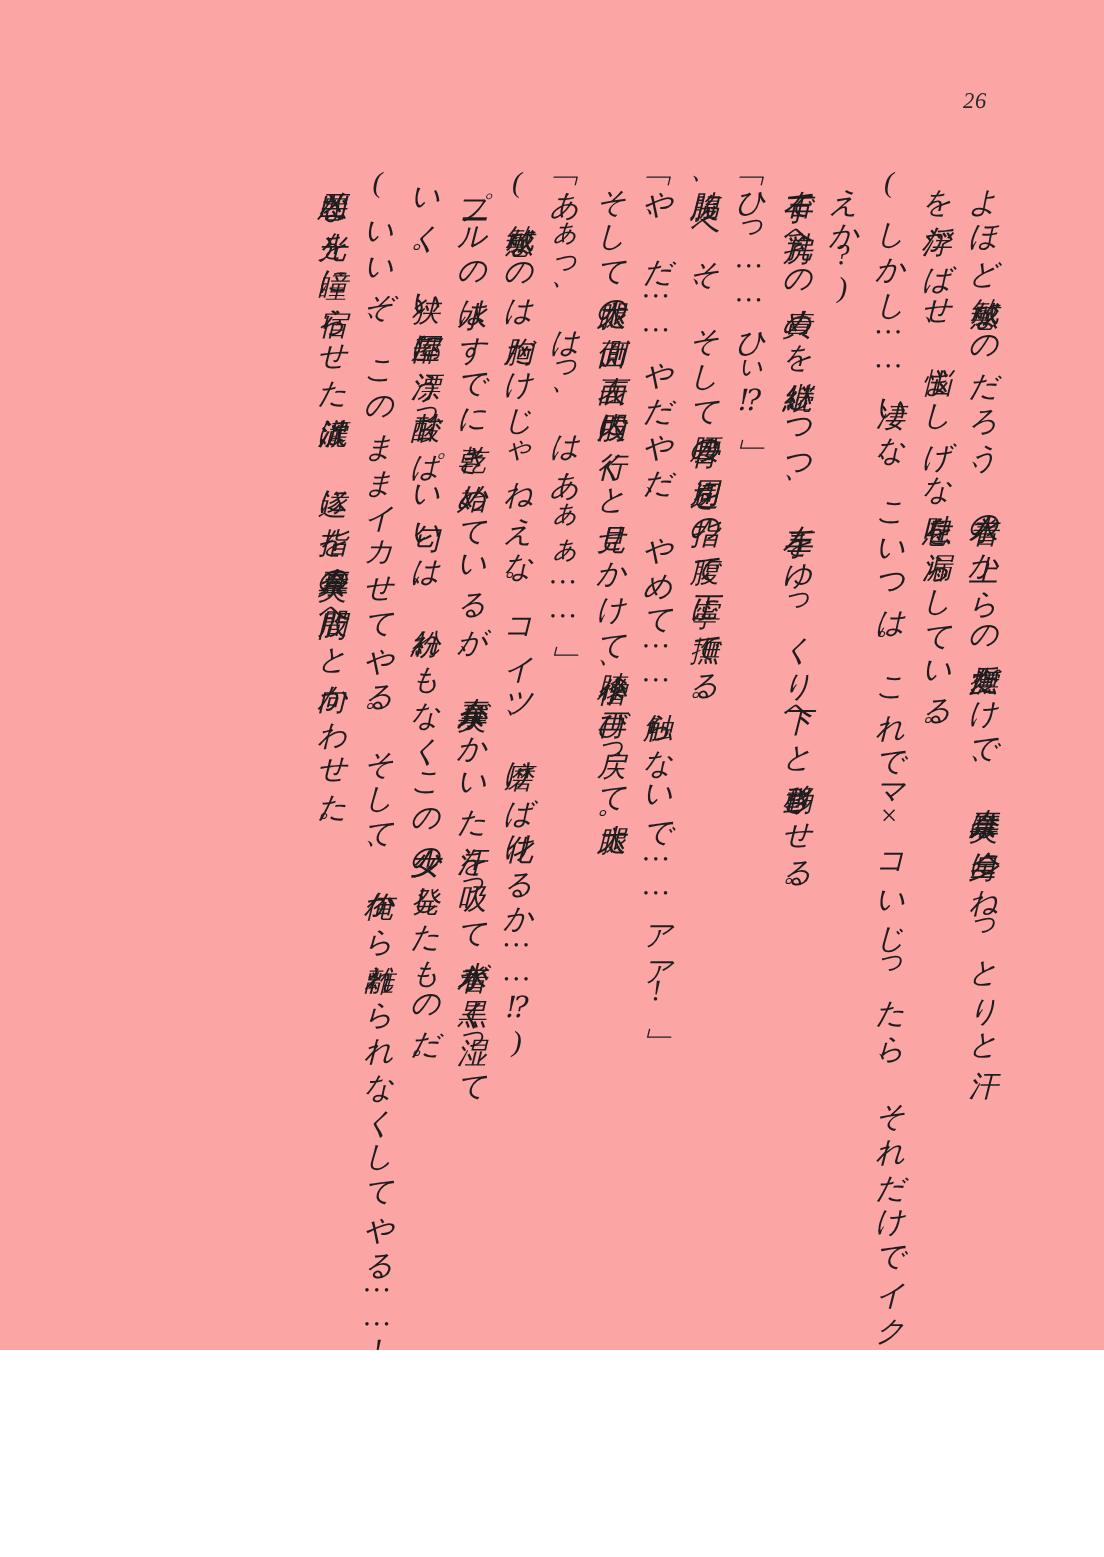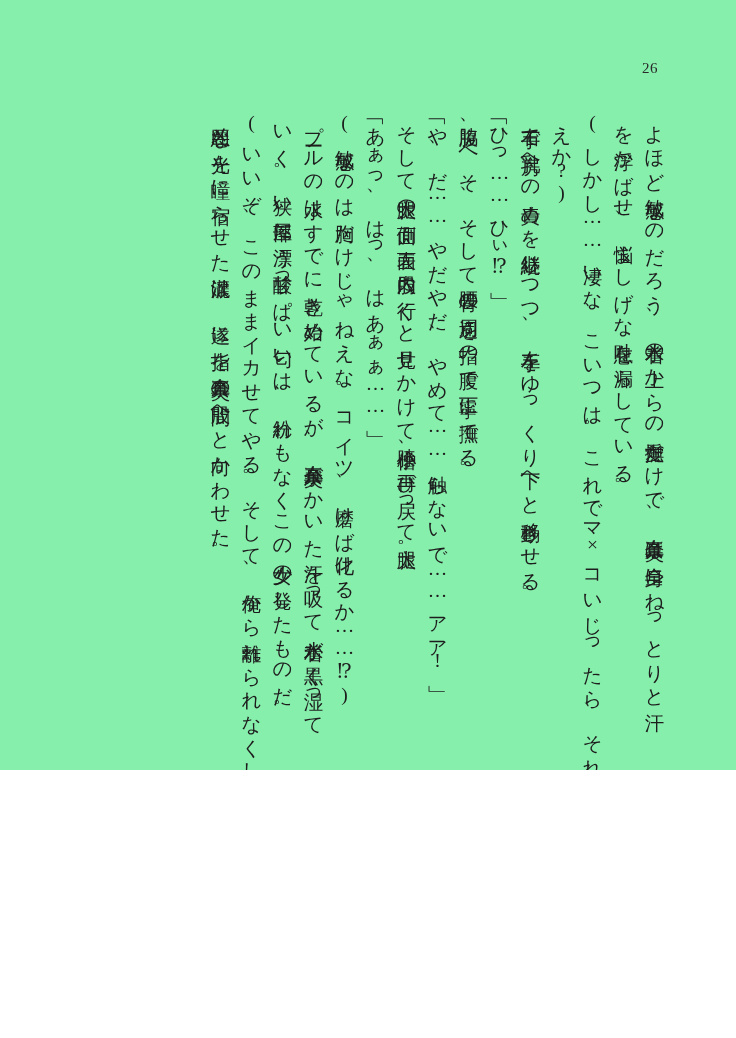--- a/index.html
+++ b/index.html
@@ -7,23 +7,24 @@
     padding: 0;
     background: #ffffff;
   }
   body {
     font-family: "Liberation Serif", "DejaVu Serif", serif;
     color: #1a1a1a;
   }
   #page {
     position: relative;
     width: 736px;
-    height: 770px;
-    background: #86efac;
+    height: 900px;
+    background: #fca5a5;
     overflow: hidden;
+    font-style: italic;
   }
   
   #page-number {
     position: absolute;
     top: 60px;
     right: 78px;
     font-size: 15px;
     letter-spacing: 0.5px;
     color: #2a2a2a;
     font-family: "Liberation Serif", "DejaVu Serif", serif;

